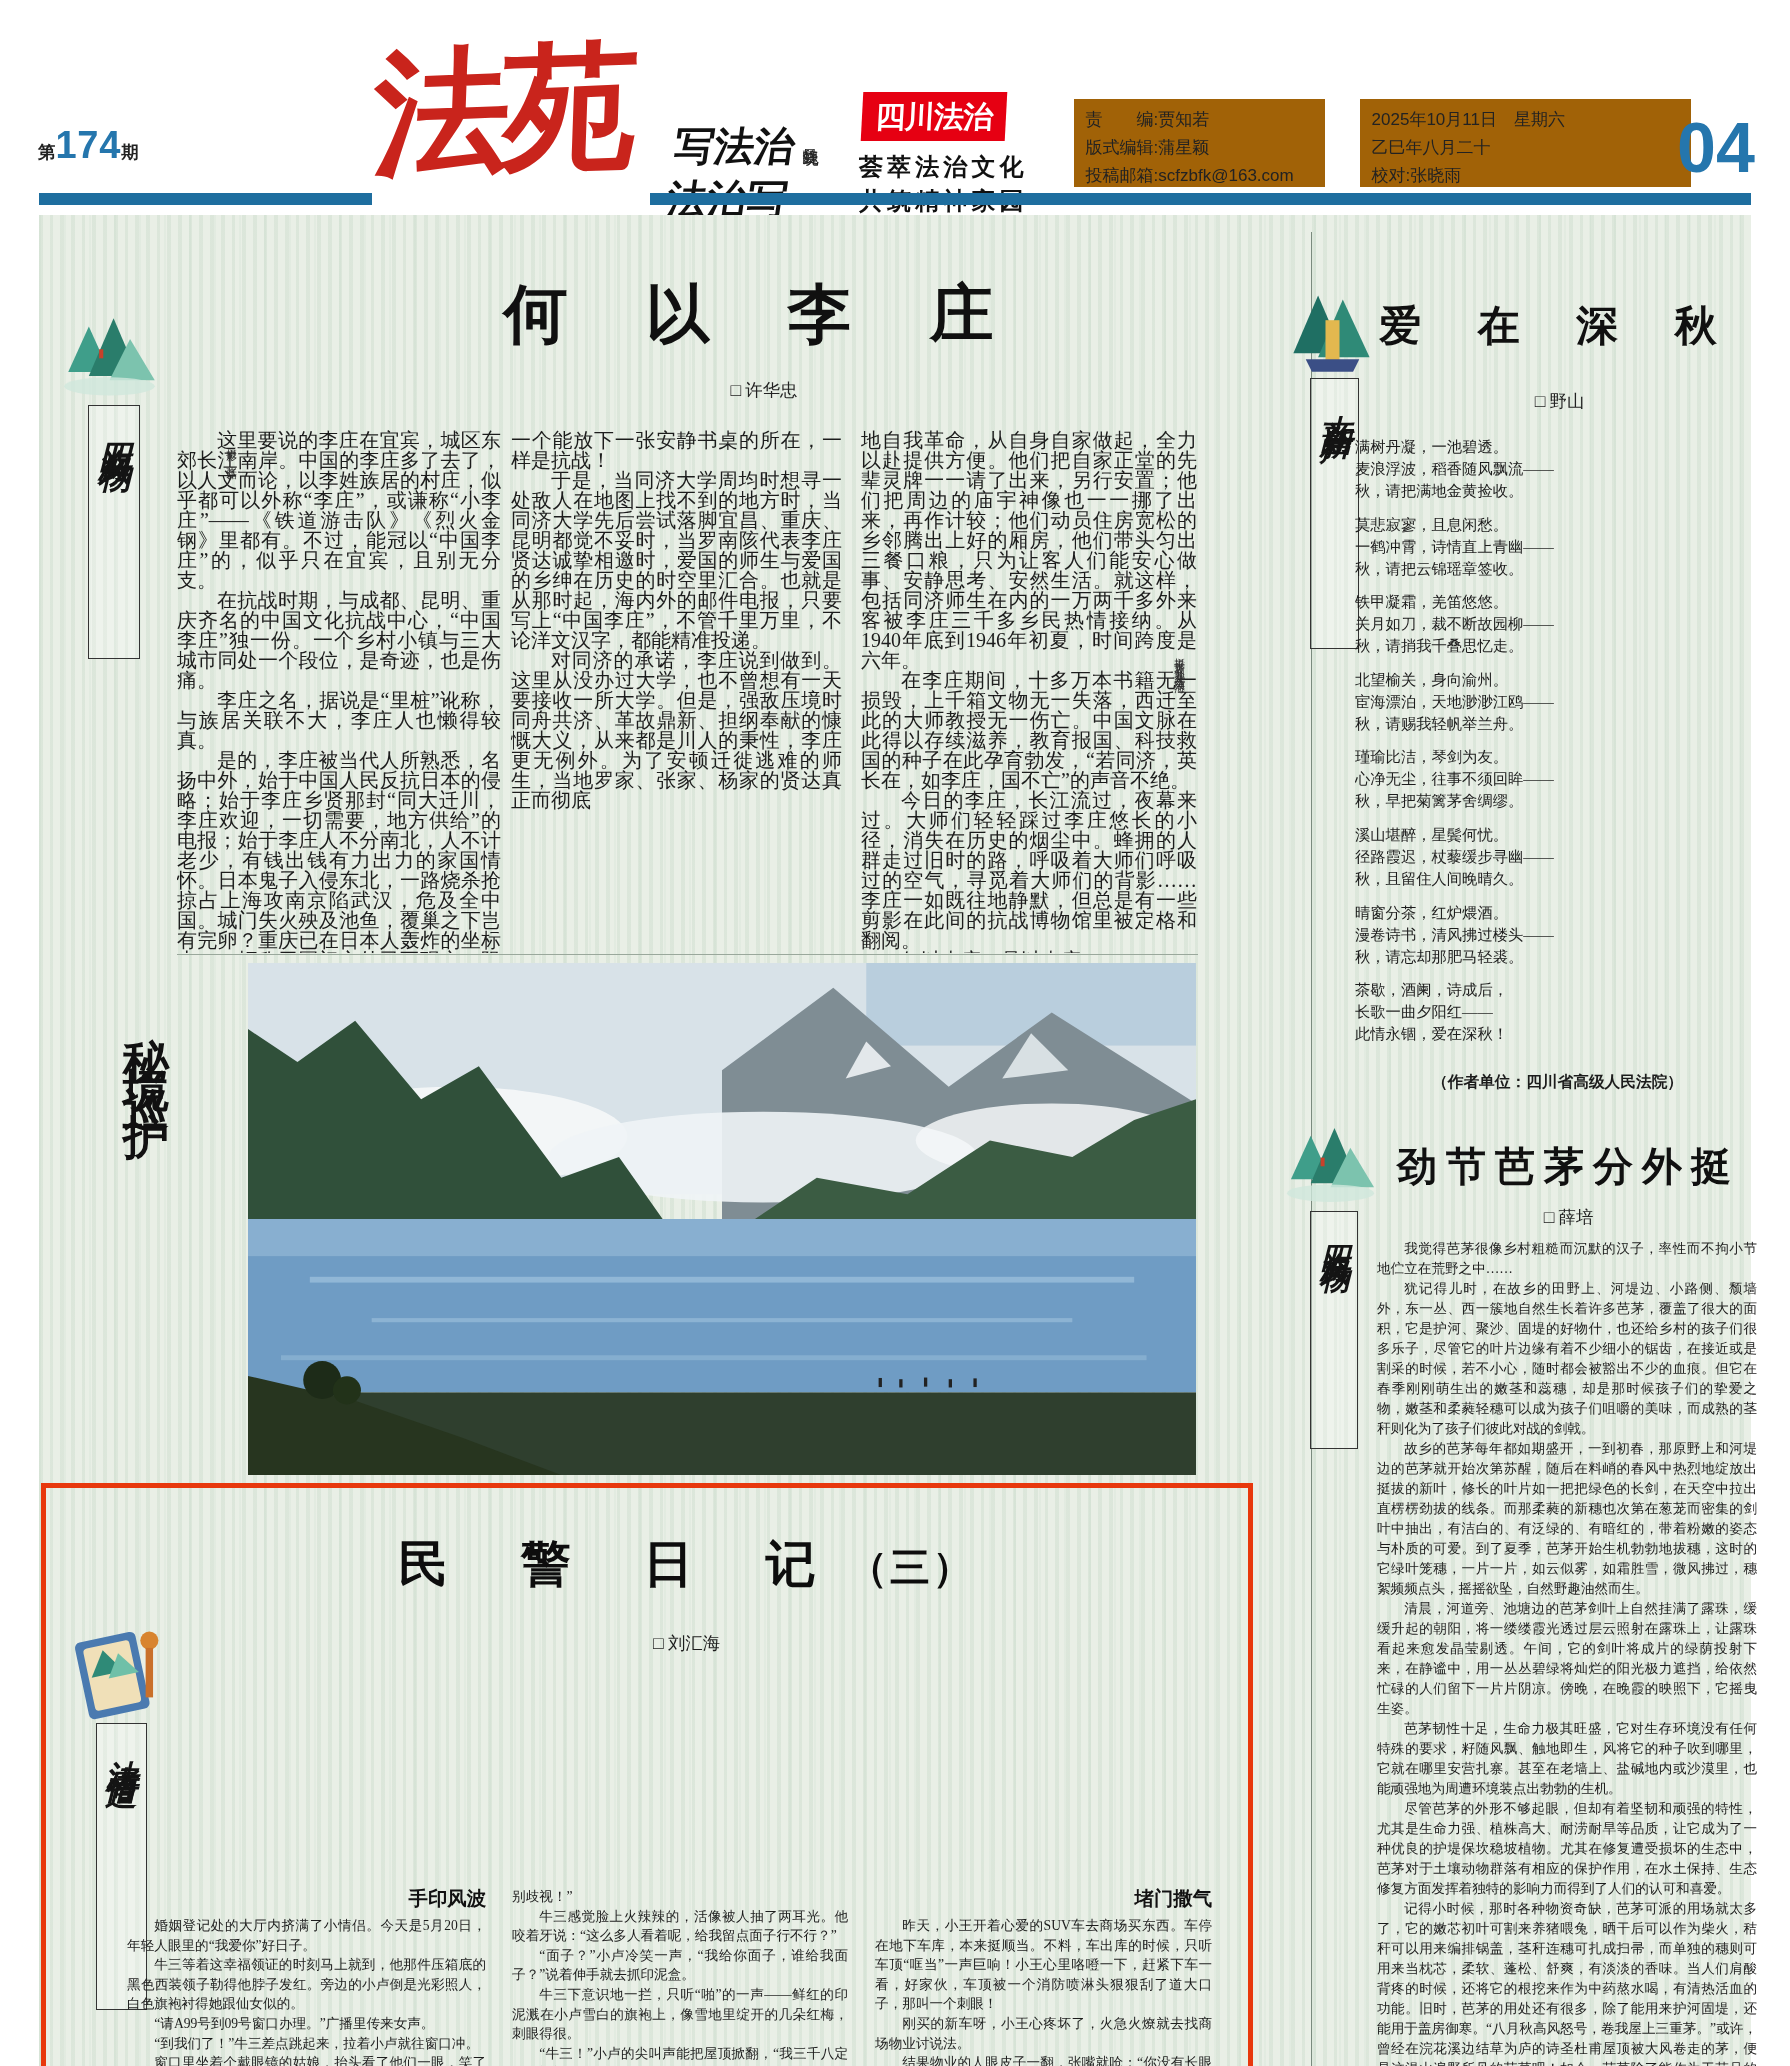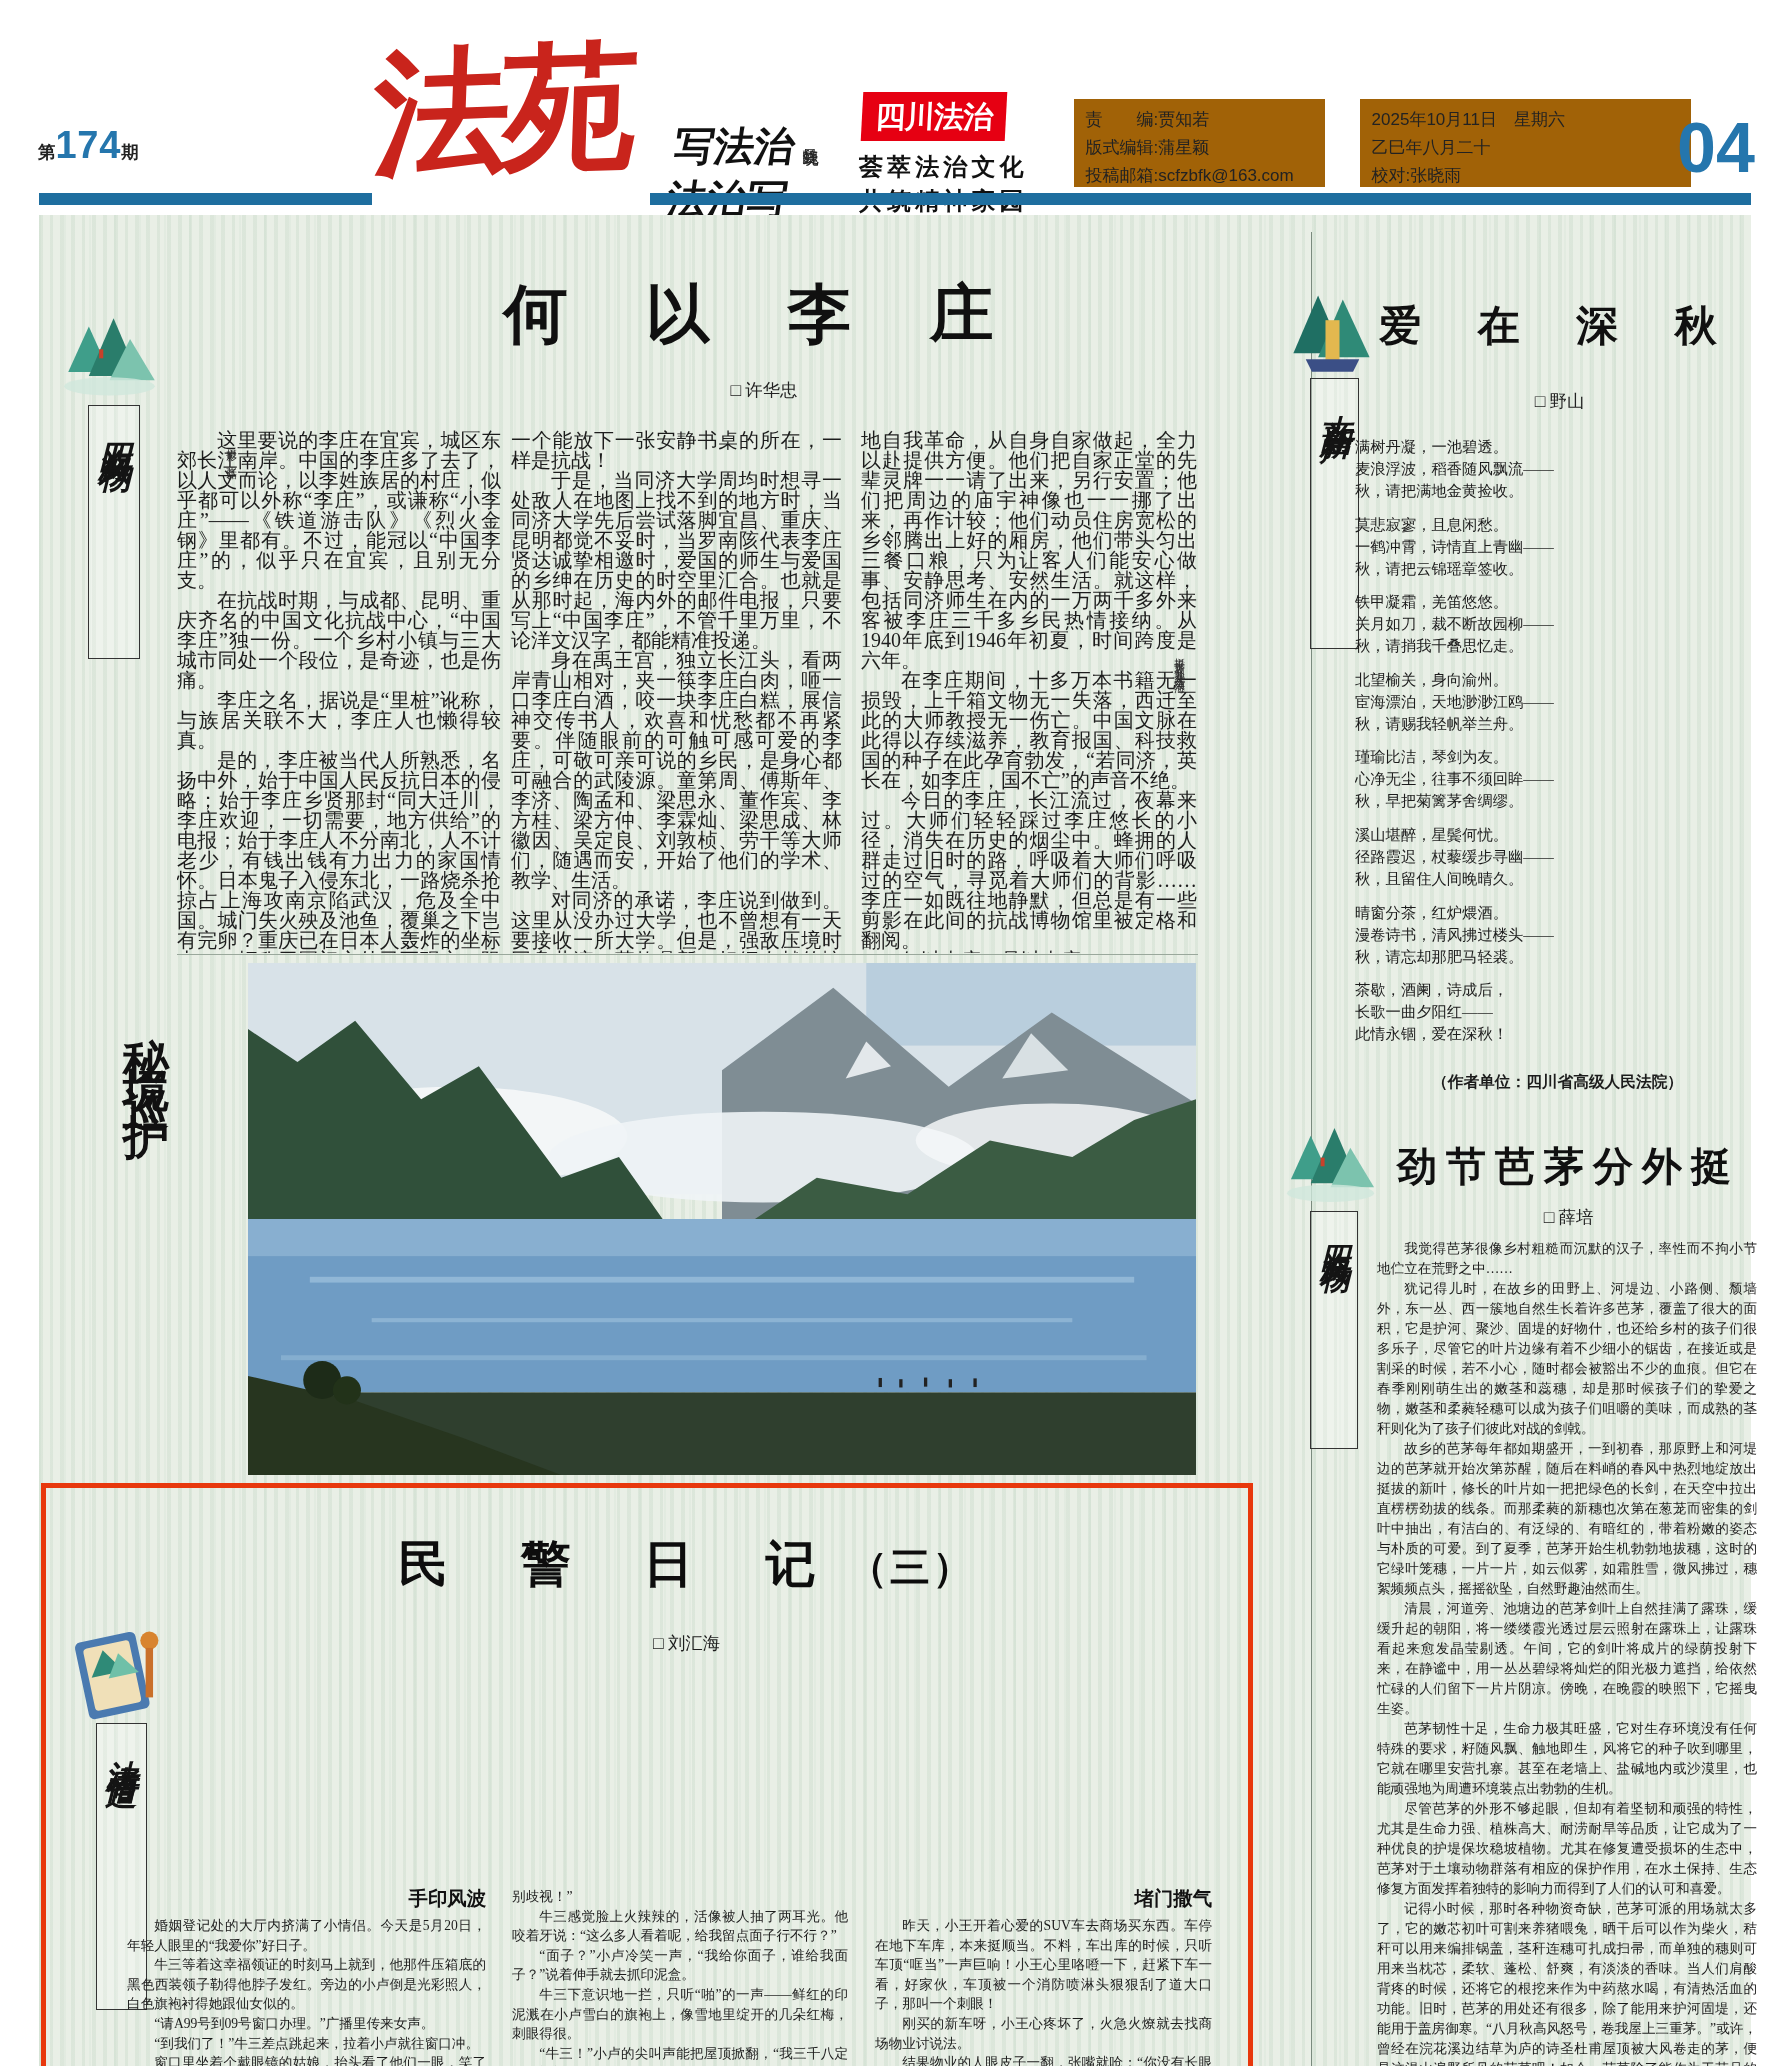--- a/index.html
+++ b/index.html
@@ -136,21 +136,20 @@
 
     <div class="body-col lz-col" style="left:138px;top:215px;width:324px;height:523px;">
         <p>这里要说的李庄在宜宾，城区东郊长江南岸。中国的李庄多了去了，以人文而论，以李姓族居的村庄，似乎都可以外称“李庄”，或谦称“小李庄”——《铁道游击队》《烈火金钢》里都有。不过，能冠以“中国李庄”的，似乎只在宜宾，且别无分支。</p>
         <p>在抗战时期，与成都、昆明、重庆齐名的中国文化抗战中心，“中国李庄”独一份。一个乡村小镇与三大城市同处一个段位，是奇迹，也是伤痛。</p>
         <p>李庄之名，据说是“里桩”讹称，与族居关联不大，李庄人也懒得较真。</p>
         <p>是的，李庄被当代人所熟悉，名扬中外，始于中国人民反抗日本的侵略；始于李庄乡贤那封“同大迁川，李庄欢迎，一切需要，地方供给”的电报；始于李庄人不分南北，人不计老少，有钱出钱有力出力的家国情怀。日本鬼子入侵东北，一路烧杀抢掠占上海攻南京陷武汉，危及全中国。城门失火殃及池鱼，覆巢之下岂有完卵？重庆已在日本人轰炸的坐标上……拒敌于国门之外已不现实，阻敌于省域之外却有可能。李庄人不气馁、不灰心、不畏惧，他们虽处偏僻之地，“苟利国家生死以，岂因祸福避趋之”，匹夫有责，他们懂。所以，为有知识、有文化、有血性的大师们、学生们，提供</p>
       </div>
     <div class="body-col lz-col" style="left:472px;top:215px;width:331px;height:523px;">
         <p class="cont">一个能放下一张安静书桌的所在，一样是抗战！</p>
         <p>于是，当同济大学周均时想寻一处敌人在地图上找不到的地方时，当同济大学先后尝试落脚宜昌、重庆、昆明都觉不妥时，当罗南陔代表李庄贤达诚挚相邀时，爱国的师生与爱国的乡绅在历史的时空里汇合。也就是从那时起，海内外的邮件电报，只要写上“中国李庄”，不管千里万里，不论洋文汉字，都能精准投递。</p>
-        <p>身在禹王宫，独立长江头，看两岸青山相对，夹一筷李庄白肉，咂一口李庄白酒，咬一块李庄白糕，展信神交传书人，欢喜和忧愁都不再紧要。伴随眼前的可触可感可爱的李庄，可敬可亲可说的乡民，是身心都可融合的武陵源。童第周、傅斯年、李济、陶孟和、梁思永、董作宾、李方桂、梁方仲、李霖灿、梁思成、林徽因、吴定良、刘敦桢、劳干等大师们，随遇而安，开始了他们的学术、教学、生活。</p>
         <p>对同济的承诺，李庄说到做到。这里从没办过大学，也不曾想有一天要接收一所大学。但是，强敌压境时同舟共济、革故鼎新、担纲奉献的慷慨大义，从来都是川人的秉性，李庄更无例外。为了安顿迁徙逃难的师生，当地罗家、张家、杨家的贤达真正而彻底</p>
       </div>
     <div class="body-col lz-col" style="left:822px;top:215px;width:336px;height:523px;">
         <p class="cont">地自我革命，从自身自家做起，全力以赴提供方便。他们把自家正堂的先辈灵牌一一请了出来，另行安置；他们把周边的庙宇神像也一一挪了出来，再作计较；他们动员住房宽松的乡邻腾出上好的厢房，他们带头匀出三餐口粮，只为让客人们能安心做事、安静思考、安然生活。就这样，包括同济师生在内的一万两千多外来客被李庄三千多乡民热情接纳。从1940年底到1946年初夏，时间跨度是六年。</p>
         <p>在李庄期间，十多万本书籍无一损毁，上千箱文物无一失落，西迁至此的大师教授无一伤亡。中国文脉在此得以存续滋养，教育报国、科技救国的种子在此孕育勃发，“若同济，英长在，如李庄，国不亡”的声音不绝。</p>
         <p>今日的李庄，长江流过，夜幕来过。大师们轻轻踩过李庄悠长的小径，消失在历史的烟尘中。蜂拥的人群走过旧时的路，呼吸着大师们呼吸过的空气，寻觅着大师们的背影……李庄一如既往地静默，但总是有一些剪影在此间的抗战博物馆里被定格和翻阅。</p>
         <p>何以李庄？是以李庄。</p>
         <p class="attr">（作者单位：四川省监狱管理局）</p>
       </div>
 

